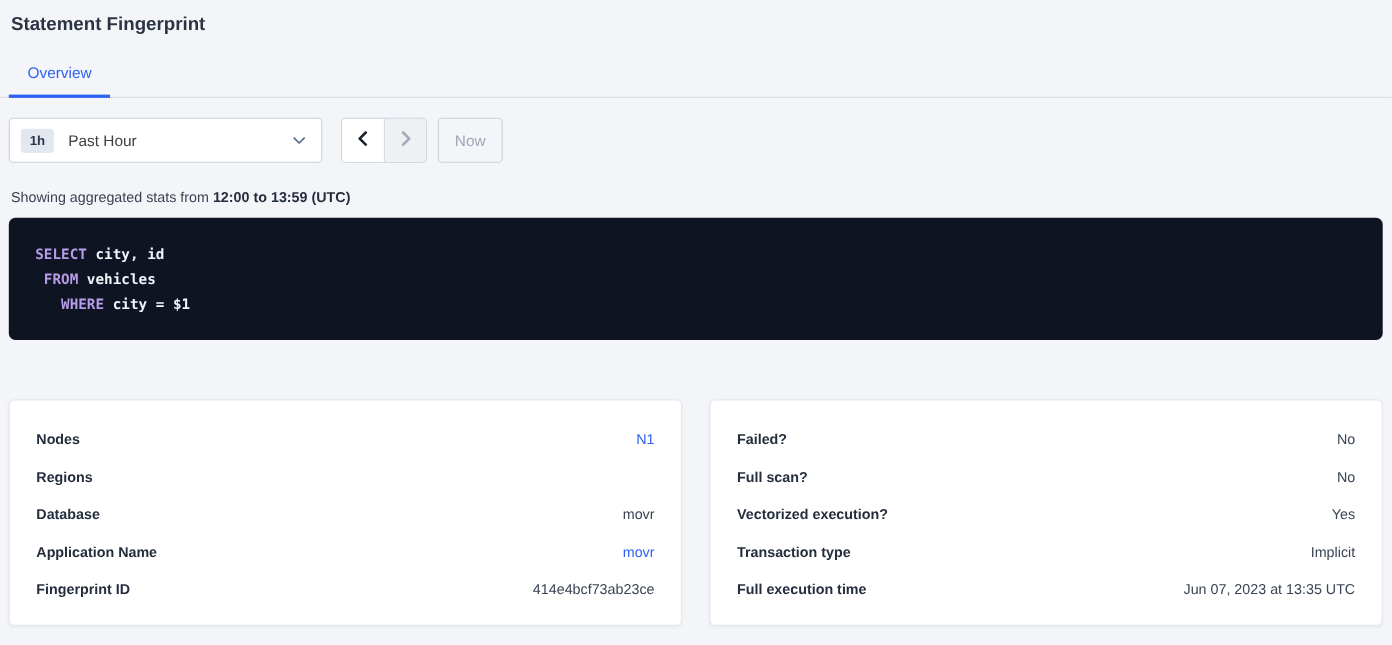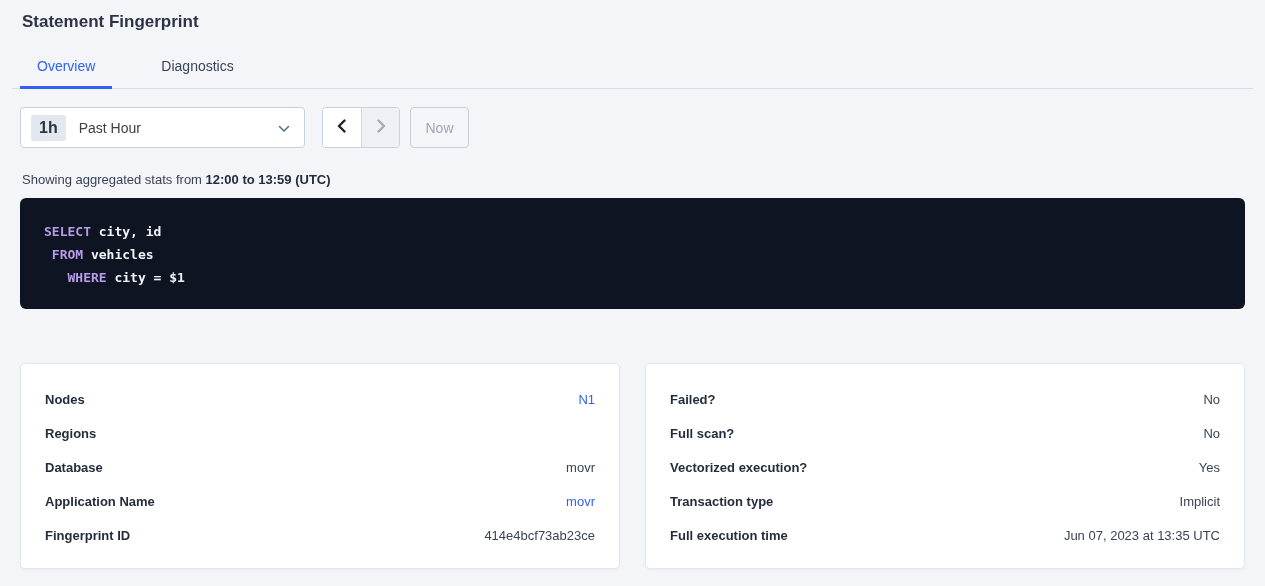--- a/index.html
+++ b/index.html
@@ -3,21 +3,21 @@
 <meta charset="utf-8">
 <style>
   * { box-sizing: border-box; }
   html, body { margin: 0; padding: 0; }
   body {
     width: 1265px; height: 586px; overflow: hidden;
     background: var(--page-bg, #f4f5f9);
     font-family: "Liberation Sans", "DejaVu Sans", sans-serif;
     color: #242d3c;
   }
-  .page { padding: 0 20px; }
+  .page { padding: 0 8px; }
 
   
   .page-title {
     margin: 11px 0 0 2px;
     font-size: 17px; line-height: 22px; font-weight: 700;
     color: #2c3444;
   }
 
   
   .tabs {
@@ -37,21 +37,21 @@
   
   .controls { display: flex; align-items: center; margin-top: 18px; }
   .range-select {
     width: 285px; height: 41px;
     background: #ffffff; border: 1px solid #c9cfdd; border-radius: 4px;
     display: flex; align-items: center; padding: 0 14px 0 10px;
     margin-right: 17px; cursor: pointer;
   }
   .range-badge {
     background: #e2e7f0; color: #2c3444;
-    font-size: 16px; font-weight: 700;
+    font-size: 12px; font-weight: 700;
     padding: 4px 8px; border-radius: 3px; margin-right: 13px;
   }
   .range-label { font-size: 14px; color: #404040; flex: 1; }
   .arrow-group {
     display: flex; height: 41px; margin-right: 10px;
     border: 1px solid #c9cfdd; border-radius: 4px; overflow: hidden;
     background: #fff;
   }
   .arrow-btn {
     width: 38px; height: 100%; border: none; padding: 0;
@@ -100,21 +100,20 @@
 </style>
 </head>
 <body>
 
 <div class="page">
 
   <h1 class="page-title">Statement Fingerprint</h1>
 
   <nav class="tabs" id="tabs">
       <div class="tab active">Overview</div>
-      <div class="tab">Diagnostics</div>
     </nav>
 
   <div class="controls">
     <div class="range-select">
       <span class="range-badge">1h</span>
       <span class="range-label">Past Hour</span>
       <span class="chevron">
         <svg width="12" height="8" viewBox="0 0 12 8">
             <polyline points="1.5,1.5 6,6 10.5,1.5" fill="none" stroke="#59708c" stroke-width="1.6" stroke-linecap="round" stroke-linejoin="round"></polyline>
           </svg>

